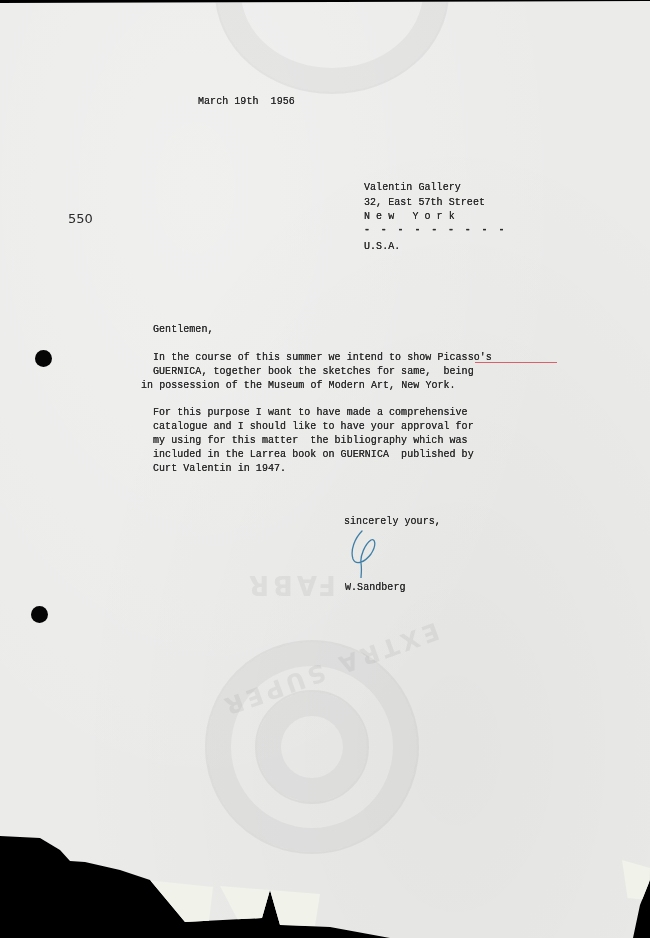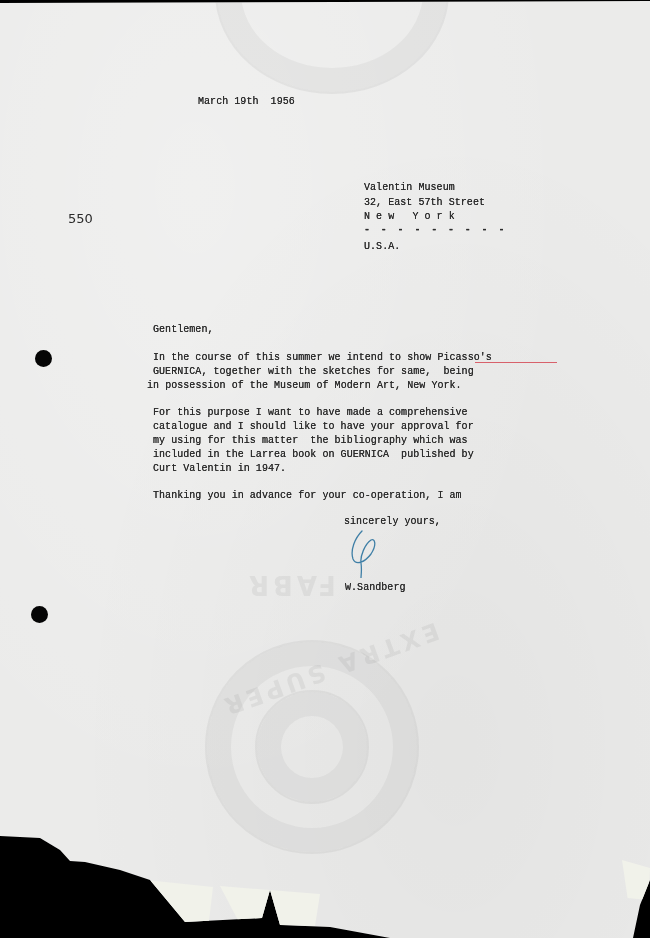--- a/index.html
+++ b/index.html
@@ -88,45 +88,44 @@
   <div class="watermark" style="left:205px; top:640px; width:210px; height:210px;"></div>
   <div class="watermark" style="left:255px; top:690px; width:110px; height:110px;"></div>
   <div class="wm-text" style="left:245px; top:570px; font-size:26px; transform:rotate(180deg);">FABR</div>
   <div class="wm-text" style="left:215px; top:655px; font-size:24px; transform:rotate(160deg);">EXTRA SUPER</div>
 
   <div class="file-number" style="left:68px; top:211px;">550</div>
 
   <div class="typed" style="left:198px; top:94px;">March 19th  1956</div>
 
   <div>
-    <div class="typed" style="left:364px; top:180px;">Valentin Museum</div>
+    <div class="typed" style="left:364px; top:180px;">Valentin Gallery</div>
     <div class="typed" style="left:364px; top:195px;">32, East 57th Street</div>
     <div class="typed" style="left:364px; top:209px;">N e w   Y o r k</div>
     <div class="typed dashes" style="left:364px; top:222px;">- - - - - - - - -</div>
     <div class="typed" style="left:364px; top:239px;">U.S.A.</div>
   </div>
 
   <div class="typed" style="left:153px; top:322px;">Gentlemen,</div>
 
   <div>
     <div class="typed" style="left:153px; top:350px;">In the course of this summer we intend to show Picasso's</div>
-    <div class="typed" style="left:153px; top:364px;">GUERNICA, together with the sketches for same,  being</div>
-    <div class="typed" style="left:147px; top:378px;text-align:center;">in possession of the Museum of Modern Art, New York.</div>
+    <div class="typed" style="left:153px; top:364px;">GUERNICA, together book the sketches for same,  being</div>
+    <div class="typed" style="left:141px; top:378px;text-align:center;">in possession of the Museum of Modern Art, New York.</div>
     <div class="underline-red" style="left:475px; top:362px; width:82px;"></div>
   </div>
 
   <div>
     <div class="typed" style="left:153px; top:405px;">For this purpose I want to have made a comprehensive</div>
     <div class="typed" style="left:153px; top:419px;">catalogue and I should like to have your approval for</div>
     <div class="typed" style="left:153px; top:433px;">my using for this matter  the bibliography which was</div>
     <div class="typed" style="left:153px; top:447px;">included in the Larrea book on GUERNICA  published by</div>
     <div class="typed" style="left:153px; top:461px;">Curt Valentin in 1947.</div>
   </div>
 
-  <div class="typed" style="left:153px; top:488px;">Thanking you in advance for your co-operation, I am</div>
 
   <div class="typed" style="left:344px; top:514px;">sincerely yours,</div>
 
   <svg class="signature" style="left:345px; top:528px;" width="40" height="50" viewBox="0 0 40 50">
     <path d="M17 3 C 10 10, 5 22, 8 31 C 11 38, 20 34, 26 26 C 32 17, 30 10, 26 12 C 20 16, 15 28, 16 35 C 17 42, 16 47, 16 50" fill="none" stroke="#3f7fa6" stroke-width="1.3" stroke-linecap="round"></path>
   </svg>
 
   <div class="typed" style="left:345px; top:580px;">W.Sandberg</div>
 
   <div class="punch-hole" style="left:35px; top:350px;"></div>

